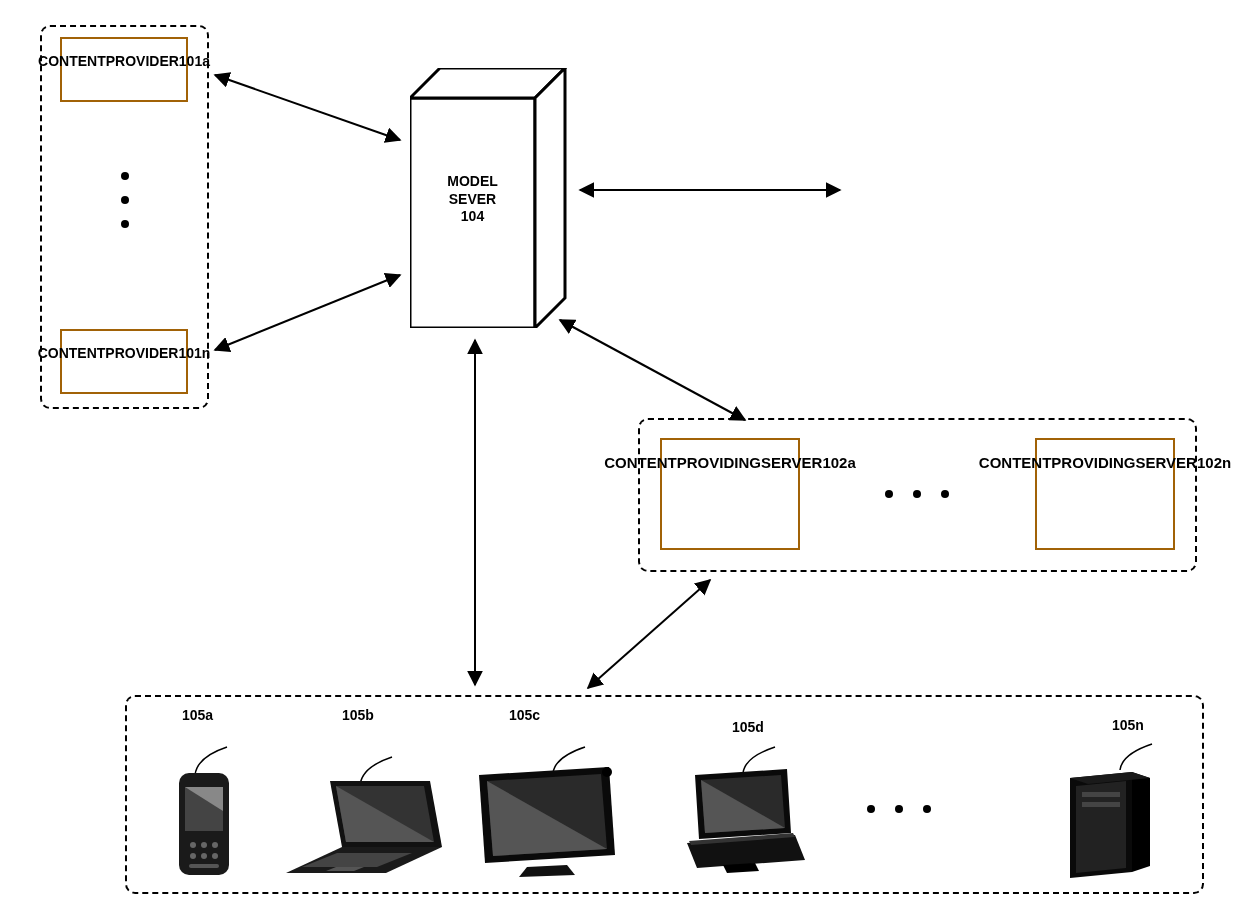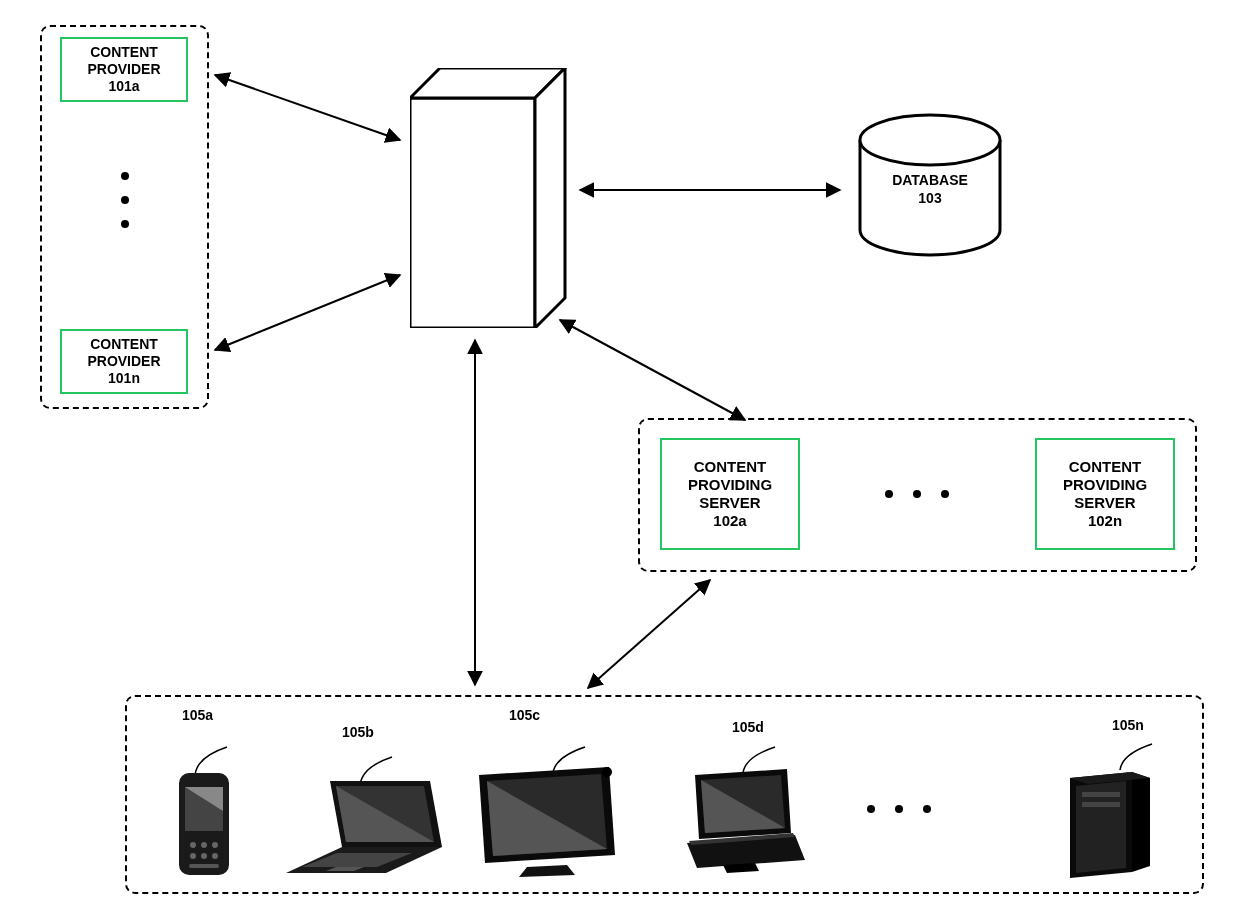--- a/index.html
+++ b/index.html
@@ -17,29 +17,29 @@
     width: 1240px;
     height: 905px;
   }
   .dashed-group {
     position: absolute;
     border: 2px dashed #000;
     border-radius: 10px;
   }
   .solid-box {
     position: absolute;
-    border: 2px solid #22c55e;
+    border: 2px solid #a16207;
     background: #fff;
     text-align: center;
     font-weight: bold;
     display: flex;
-    flex-direction: column;
+    flex-direction: row;
     justify-content: center;
     line-height: 1.2;
-    padding: 0;
+    padding: 14px;
     box-sizing: border-box;
   }
   .label {
     position: absolute;
     font-weight: bold;
   }
   .vdots {
     position: absolute;
     width: 10px;
     display: flex;
@@ -90,32 +90,27 @@
       <span>101n</span>
     </div>
   </div>
 
   <div style="position:absolute; left:410px; top:68px;">
     <svg width="170" height="260">
       <polygon points="0,30 125,30 125,260 0,260" fill="#fff" stroke="#000" stroke-width="3"></polygon>
       <polygon points="0,30 30,0 155,0 125,30" fill="#fff" stroke="#000" stroke-width="3"></polygon>
       <polygon points="125,30 155,0 155,230 125,260" fill="#fff" stroke="#000" stroke-width="3"></polygon>
     </svg>
-  </div>
-
-  <div style="position:absolute; left:850px; top:110px;">
-    <svg width="160" height="150">
-      <path d="M 10 30 L 10 120 A 70 25 0 0 0 150 120 L 150 30" fill="#fff" stroke="#000" stroke-width="3"></path>
-      <ellipse cx="80" cy="30" rx="70" ry="25" fill="#fff" stroke="#000" stroke-width="3"></ellipse>
-    </svg>
-    <div style="position:absolute; left:0; top:62px; width:160px; text-align:center; font-weight:bold; line-height:1.25;">
-      <div>DATABASE</div>
-      <div>103</div>
-    </div>
-  </div>
+    <div style="position:absolute; left:0; top:105px; width:125px; text-align:center; font-weight:bold; line-height:1.25;">
+      <div>MODEL</div>
+      <div>SEVER</div>
+      <div>104</div>
+    </div>
+  </div>
+
 
   <div class="dashed-group" style="left:638px; top:418px; width:555px; height:150px;">
     <div class="solid-box" style="left:20px; top:18px; width:140px; height:112px; font-size:15px;">
       <span>CONTENT</span>
       <span>PROVIDING</span>
       <span>SERVER</span>
       <span>102a</span>
     </div>
     <div class="hdots" style="left:245px; top:70px;">
       <div class="dot"></div>
@@ -140,21 +135,21 @@
       <polygon points="18,42 56,42 56,66" fill="#888"></polygon>
       <circle cx="26" cy="100" r="3" fill="#666"></circle>
         <circle cx="37" cy="100" r="3" fill="#666"></circle>
         <circle cx="48" cy="100" r="3" fill="#666"></circle>
       <circle cx="26" cy="111" r="3" fill="#666"></circle>
         <circle cx="37" cy="111" r="3" fill="#666"></circle>
         <circle cx="48" cy="111" r="3" fill="#666"></circle>
       <rect x="22" y="119" width="30" height="4" rx="2" fill="#555"></rect>
     </svg>
 
-    <div class="label" style="left:215px; top:27px;">105b</div>
+    <div class="label" style="left:215px; top:10px;">105b</div>
     <svg width="165" height="120" style="position:absolute; left:155px; top:58px;">
       <path d="M110 2 Q80 12 78 30" stroke="#000" stroke-width="1.5" fill="none"></path>
       <polygon points="48,26 148,26 160,92 60,92" fill="#111"></polygon>
       <polygon points="54,31 142,31 152,87 64,87" fill="#333"></polygon>
       <polygon points="54,31 152,87 64,87" fill="#555"></polygon>
       <polygon points="4,118 104,118 160,92 60,92" fill="#1a1a1a"></polygon>
       <polygon points="20,112 95,112 130,98 55,98" fill="#444"></polygon>
       <polygon points="44,116 72,116 82,112 54,112" fill="#555"></polygon>
     </svg>
 

